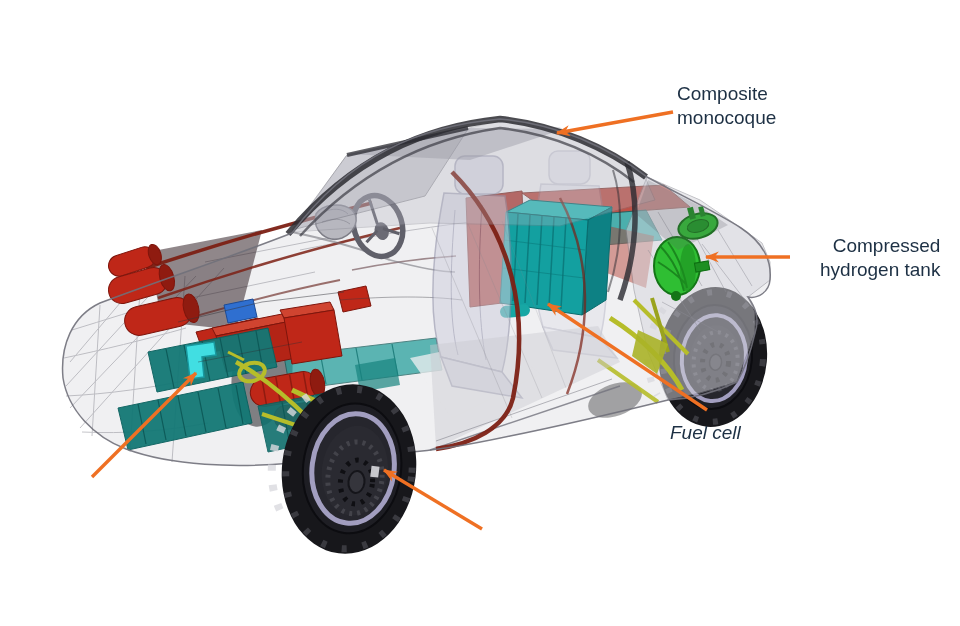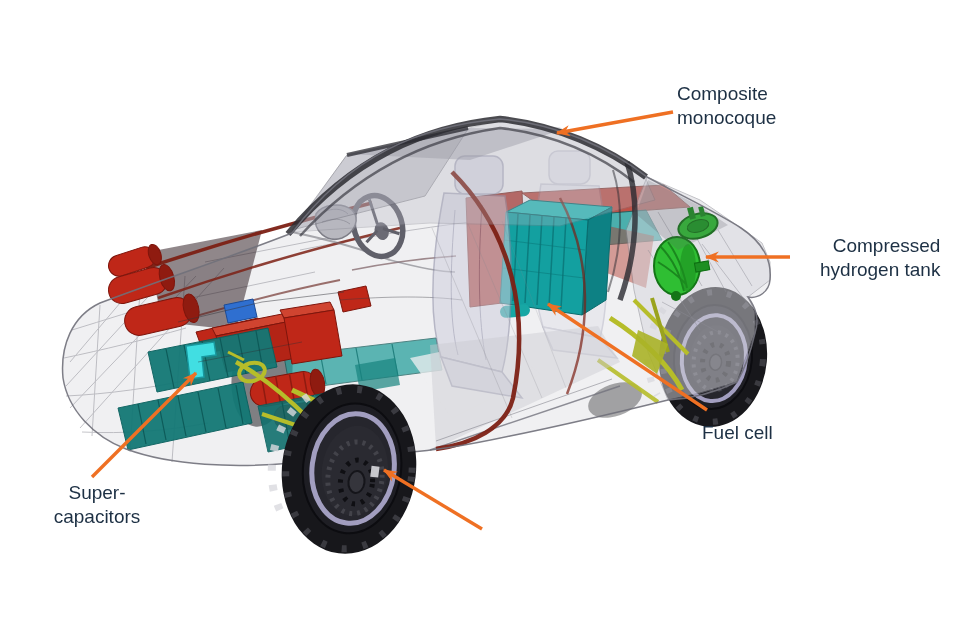--- a/index.html
+++ b/index.html
@@ -285,16 +285,14 @@
       <line x1="790" y1="257" x2="706" y2="257" stroke="#ef7023" stroke-width="3.4" marker-end="url(#arrowhead)"></line>
       <line x1="707" y1="410" x2="548" y2="304" stroke="#ef7023" stroke-width="3.4" marker-end="url(#arrowhead)"></line>
       <line x1="482" y1="529" x2="384" y2="470" stroke="#ef7023" stroke-width="3.4" marker-end="url(#arrowhead)"></line>
       <line x1="92" y1="477" x2="196" y2="373" stroke="#ef7023" stroke-width="3.4" marker-end="url(#arrowhead)"></line>
     </svg>
 
   <div class="ann-label" style="left: 677px; top: 82px; text-align: left;">Composite
 monocoque</div>
   <div class="ann-label" style="left: 806px; top: 234px; text-align: right; margin-left: 14px;">Compressed
 hydrogen tank</div>
-  <div class="ann-label" style="left: 702px; top: 421px; text-align: right;">Fuel cell</div>
-  <div class="ann-label" style="left: 97px; top: 481px; text-align: center; transform: translateX(-50%);">Super-
-capacitors</div>
+  <div class="ann-label" style="left: 670px; top: 421px; text-align: right; font-style: italic;">Fuel cell</div>
 </div>
 
 </body></html>

